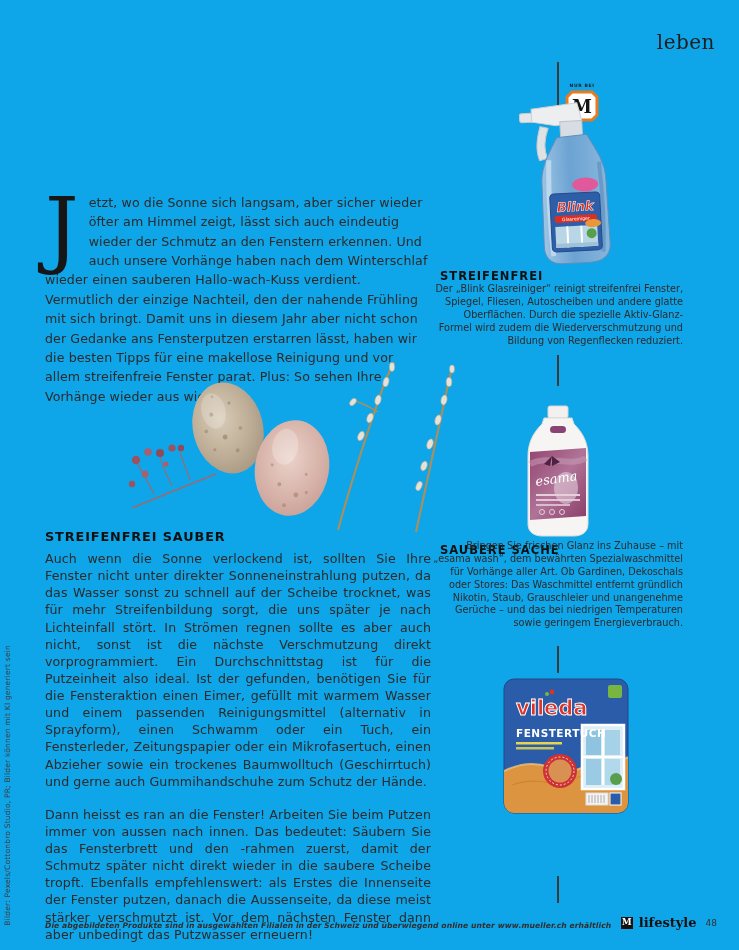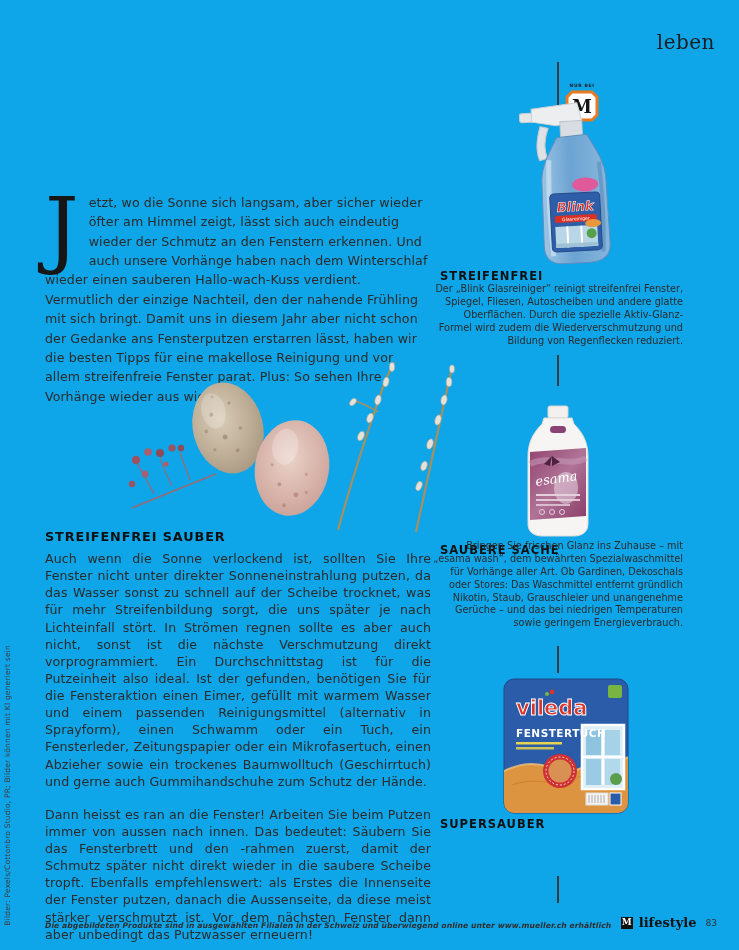--- a/index.html
+++ b/index.html
@@ -245,22 +245,21 @@
       <rect x="14" y="67" width="46" height="2.5" fill="#e8d44f"></rect>
       <rect x="14" y="72" width="38" height="2.5" fill="#e8d44f" opacity=".85"></rect>
       <circle cx="58" cy="96" r="17" fill="#cf3132"></circle>
       <circle cx="58" cy="96" r="11.5" fill="#d89152"></circle>
       <circle cx="58" cy="96" r="14" fill="none" stroke="#ffffff" stroke-width=".8" stroke-dasharray="2 2"></circle>
       <rect x="84" y="118" width="22" height="12" fill="#f4f4f4" stroke="#dddddd"></rect>
       <path d="M87,120 V128 M90,120 V128 M93,120 V128 M96,120 V128 M99,120 V128 M102,120 V128" stroke="#9a9a9a" stroke-width=".8"></path>
       <rect x="108" y="118" width="11" height="12" fill="#2a5caa" stroke="#ffffff"></rect>
     </g>
   </svg>
-  <div class="prod-heading h-3">SUPERSAUBER</div>
 
   <div class="footer-note">Die abgebildeten Produkte sind in ausgewählten Filialen in der Schweiz und überwiegend online unter www.mueller.ch erhältlich</div>
   <div class="footer-brand">
     <div class="m-square">M</div>
     <span class="mag-name">lifestyle</span>
-    <span class="page-num">83</span>
+    <span class="page-num">48</span>
   </div>
 
 </div>
 
 </body></html>

